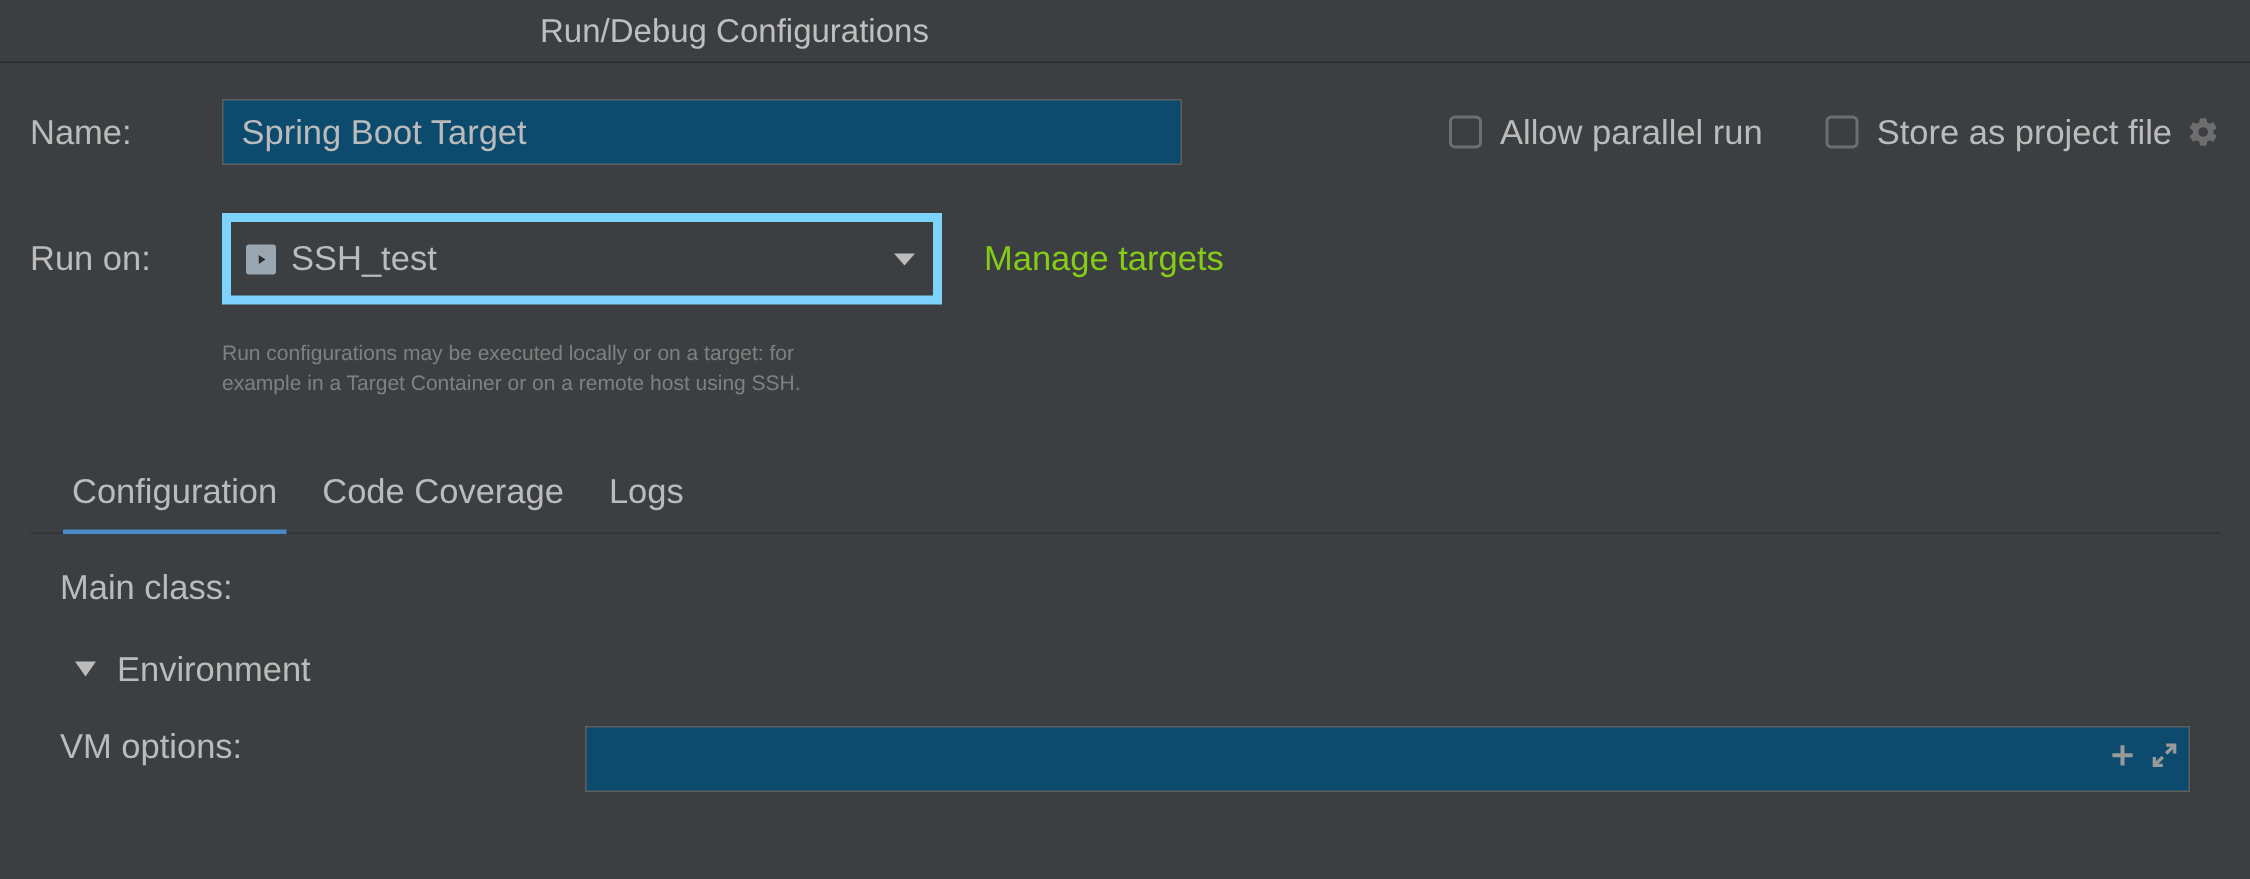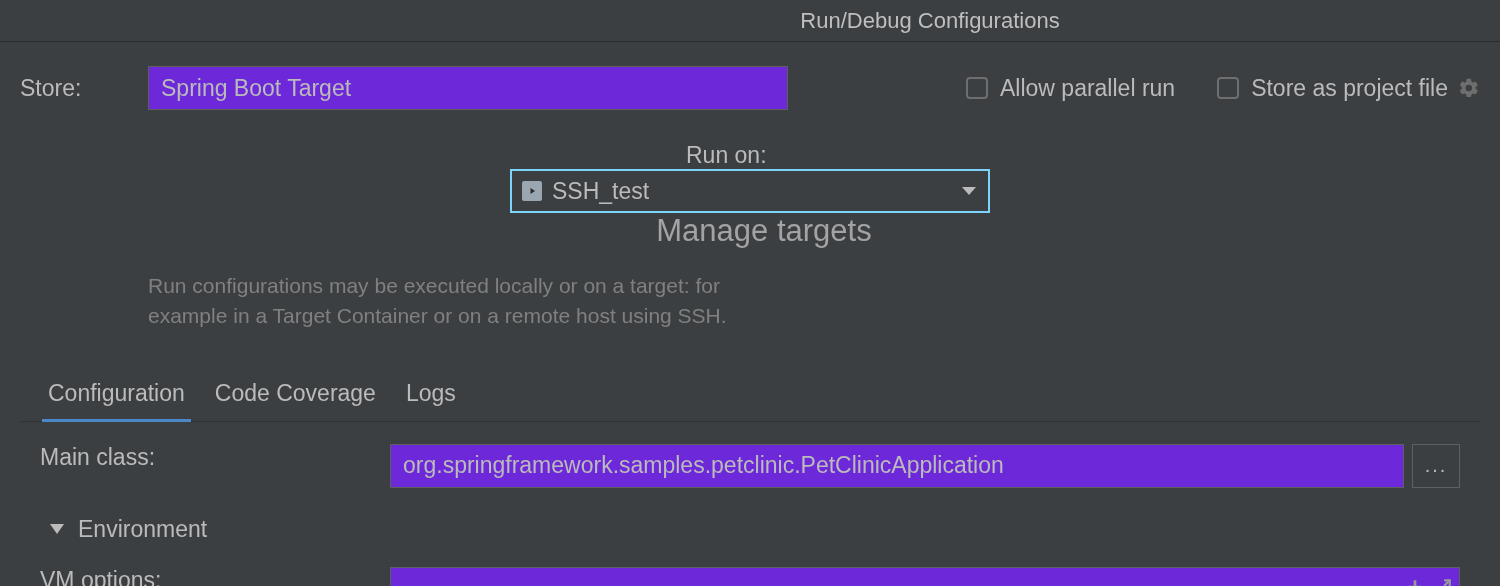--- a/index.html
+++ b/index.html
@@ -1,36 +1,36 @@
 <!DOCTYPE html>
 <html><head>
 <meta charset="utf-8">
 <style>
   html,body{margin:0;padding:0;width:1500px;height:586px;background:#3c3f41;font-family:"Segoe UI","Helvetica Neue",Arial,sans-serif;color:#bbbbbb;overflow:hidden;}
   *{box-sizing:border-box;}
-  .titlebar{height:42px;line-height:42px;color:#bfbfbf;font-size:22px;padding-left:360px;border-bottom:1px solid #2b2b2b;text-align:center;}
+  .titlebar{height:42px;line-height:42px;color:#bfbfbf;font-size:22px;padding-left:360px;border-bottom:1px solid #2b2b2b;}
   .body{padding:24px 20px 0 20px;}
   .row{display:flex;align-items:center;}
-  .row.topgap{margin-top:32px;flex-direction:column;}
+  .row.topgap{margin-top:32px;}
   .lbl{width:128px;font-size:23px;color:#bbbbbb;}
-  .txt-input{background:#6d28d9;border:1px solid #5e6060;height:44px;font-size:23px;color:#bbbbbb;padding:0 12px;outline:none;}
+  .txt-input{background:#0c4a6e;border:1px solid #5e6060;height:44px;font-size:23px;color:#bbbbbb;padding:0 12px;outline:none;}
   .txt-input.name{width:640px;}
   .chk{width:22px;height:22px;border:2px solid #6e6e6e;border-radius:4px;background:#3c3f41;display:inline-block;flex:none;}
   .chk-lbl{font-size:23px;color:#bbbbbb;margin-left:12px;white-space:nowrap;}
   .right-checks{display:flex;align-items:center;margin-left:auto;}
   .chk-group{display:flex;align-items:center;}
   .gear{width:22px;height:22px;margin-left:10px;display:flex;align-items:center;justify-content:center;}
   .gear svg{width:22px;height:22px;fill:#6e6e6e;}
-  .combo{width:480px;height:44px;background:#3c3f41;border:2px solid #7dd3fc;display:flex;align-items:center;padding:0 10px;position:relative;}
+  .combo{width:480px;height:61px;background:#3c3f41;border:6px solid #7dd3fc;display:flex;align-items:center;padding:0 10px;position:relative;}
   .combo .chip{width:20px;height:20px;background:#9aa7b0;border-radius:2px;margin-right:10px;display:flex;align-items:center;justify-content:center;}
   .combo .chip svg{width:12px;height:12px;fill:#2b2b2b;}
   .combo .combo-text{font-size:23px;color:#bbbbbb;}
   .combo .caret{position:absolute;right:12px;top:50%;transform:translateY(-50%);width:0;height:0;border-left:7px solid transparent;border-right:7px solid transparent;border-top:8px solid #bbbbbb;}
-  .link{color:#a3a3a3;font-size:31px;margin-left:28px;text-decoration:none;text-align:right;}
-  .help{margin-left:128px;margin-top:22px;font-size:21px;color:#808080;line-height:1.45;max-width:900px;}
+  .link{color:#84cc16;font-size:23px;margin-left:28px;text-decoration:none;text-align:right;}
+  .help{margin-left:128px;margin-top:22px;font-size:14px;color:#808080;line-height:1.45;max-width:900px;}
   .tabs{display:flex;gap:30px;margin-top:48px;border-bottom:1px solid #323232;padding-left:28px;}
   .tab{font-size:23px;color:#bbbbbb;padding:0 0 14px 0;cursor:pointer;position:relative;}
   .tab.active::after{content:"";position:absolute;left:-6px;right:-6px;bottom:-1px;height:3px;background:#4a88c7;}
   .form{padding:22px 20px 0 20px;}
   .form-row{display:flex;margin-bottom:28px;}
   .form-lbl{width:350px;font-size:23px;color:#bbbbbb;}
   .form-input-wrap{flex:1;display:flex;align-items:center;}
   .txt-input.full{flex:1;width:auto;}
   .browse{width:48px;height:44px;margin-left:8px;border:1px solid #5e6060;background:#3c3f41;display:flex;align-items:center;justify-content:center;font-size:20px;color:#bbbbbb;letter-spacing:2px;}
   .section-hdr{display:flex;align-items:center;font-size:23px;color:#bbbbbb;margin:0 0 24px 10px;cursor:pointer;}
@@ -41,21 +41,21 @@
   .vm-icons .plus svg{stroke-width:2.4;}
 </style>
 </head>
 <body>
 
 <div class="titlebar">Run/Debug Configurations</div>
 
 <div class="body">
 
   <div class="row">
-    <div class="lbl">Store:</div>
+    <div class="lbl">Name:</div>
     <input class="txt-input name" value="Spring Boot Target" style="">
     <div class="right-checks">
       <label class="chk-group">
         <span class="chk"></span>
         <span class="chk-lbl">Allow parallel run</span>
       </label>
       <label class="chk-group" style="margin-left:42px;">
         <span class="chk"></span>
         <span class="chk-lbl">Store as project file</span>
       </label>
@@ -88,24 +88,20 @@
 
   <div class="tabs">
     <div class="tab active">Configuration</div>
     <div class="tab">Code Coverage</div>
     <div class="tab">Logs</div>
   </div>
 
   <div class="form">
     <div class="form-row">
       <div class="form-lbl">Main class:</div>
-      <div class="form-input-wrap">
-        <input class="txt-input full" value="org.springframework.samples.petclinic.PetClinicApplication" style="">
-        <div class="browse">...</div>
-      </div>
     </div>
 
     <div class="section-hdr">
       <span class="tri"></span>
       <span>Environment</span>
     </div>
 
     <div class="form-row" style="margin-bottom:0;">
       <div class="form-lbl">VM options:</div>
       <div class="vm-input-wrap">

